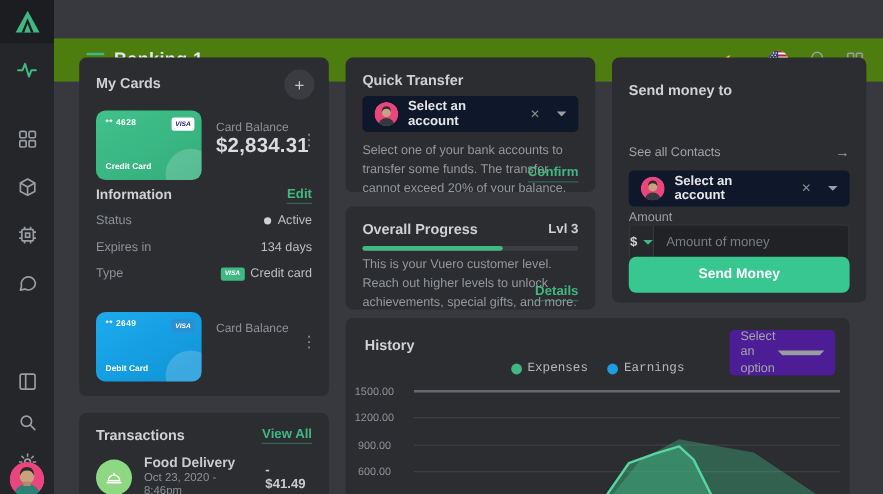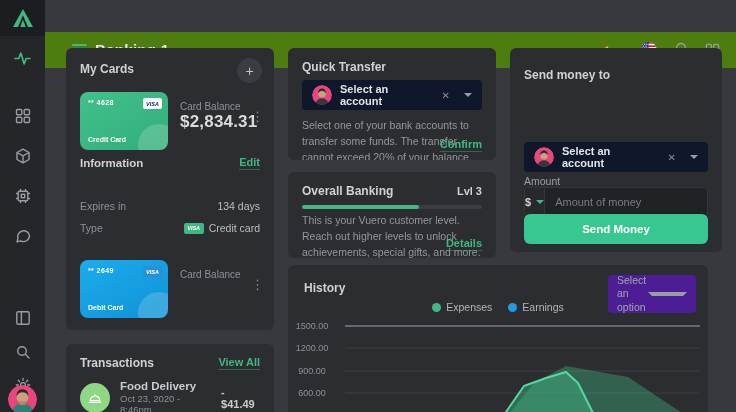--- a/index.html
+++ b/index.html
@@ -59,21 +59,21 @@
   .contact { width:26px; height:26px; border-radius:50%; overflow:hidden; display:flex; align-items:center; justify-content:center; font-size:8px; font-weight:700; color:#fff; cursor:pointer; }
   .amount-grp { position:absolute; left:14px; right:14px; height:30px; display:flex; border-radius:4px; overflow:hidden; border:1px solid #34363b; }
   .cur-box { width:42px; background:#26282c; display:flex; align-items:center; justify-content:center; gap:5px; font-size:11px; font-weight:700; color:#cfd1d4; cursor:pointer; border-right:1px solid #34363b; }
   .cur-box .caret { border-top-color:#41b883; }
   .amt-input { flex:1; background:#202226; border:none; outline:none; color:#d6d7d9; font-size:11px; padding:0 10px; font-family:"Liberation Sans",sans-serif; }
   .amt-input::placeholder { color:#797c80; }
   .send-btn { position:absolute; left:14px; right:14px; height:30px; background:#38c791; border:none; border-radius:6px; color:#fff; font-size:11.5px; font-weight:700; cursor:pointer; font-family:"Liberation Sans",sans-serif; }
   
   .hist-select { position:absolute; right:12px; top:10px; width:88px; height:38px; background:#4c1d95; border-radius:4px; display:flex; align-items:center; padding:0 9px; cursor:pointer; }
   .hist-select span { flex:1; font-size:10.5px; line-height:1.3; color:#a2a5a9; }
-  .legend { position:absolute; left:0; right:0; top:36px; display:flex; justify-content:center; gap:16px; }
+  .legend { position:absolute; left:0; right:0; top:36px; display:flex; justify-content:center; gap:16px;font-family:Liberation Mono, monospace; }
   .legend .li { display:flex; align-items:center; gap:5px; font-size:10.5px; color:#b4b6b9; }
   .legend .dot { width:9px; height:9px; border-radius:50%; }
   .ytick { position:absolute; left:0; width:48px; text-align:center; font-size:9px; color:#8e9195; }
 </style>
 </head>
 <body>
 
 <div class="sidebar">
   <div class="logo-box">
     <svg width="22" height="20" viewBox="0 0 24 22">
@@ -202,20 +202,27 @@
   <div style="position:absolute; left:114px; top:53px">
     <div class="balance-label">Card Balance</div>
     <div class="balance-value">$2,834.31</div>
   </div>
   <span class="kebab" style="top:62px">⋮</span>
 
   <div style="position:absolute; left:14px; right:14px; top:108px; display:flex; justify-content:space-between; align-items:center">
     <span class="p-title" style="font-size:11.5px">Information</span>
     <span class="g-link">Edit</span>
   </div>
+  <div class="info-row" style="top:130px">
+    <span class="muted">Status</span>
+    <span class="val">
+        <span class="status-dot"></span>
+        <span>Active</span>
+      </span>
+  </div>
   <div class="info-row" style="top:152px">
     <span class="muted">Expires in</span>
     <span class="val">134 days</span>
   </div>
   <div class="info-row" style="top:174px">
     <span class="muted">Type</span>
     <span class="val">
         <span class="mini-visa">VISA</span>
         <span>Credit card</span>
       </span>
@@ -269,32 +276,36 @@
     <span class="dd-label">Select an account</span>
     <span class="x">✕</span>
     <span class="caret"></span>
   </div>
   <div class="body-txt" style="position:absolute; left:14px; right:14px; top:70px">Select one of your bank accounts to transfer some funds. The transfer cannot exceed 20% of your balance.</div>
   <div class="g-link" style="position:absolute; right:14px; bottom:8px">Confirm</div>
 </div>
 
 <div class="panel" style="left:288px; top:172px; width:208px; height:86px">
   <div style="position:absolute; left:14px; right:14px; top:12px; display:flex; justify-content:space-between; align-items:center">
-    <span class="p-title">Overall Banking</span>
+    <span class="p-title">Overall Progress</span>
     <span style="font-size:11px; font-weight:700; color:#cfd1d4">Lvl 3</span>
   </div>
   <div class="pg-track">
     <div class="pg-fill" style="width: 65%;"></div>
   </div>
   <div class="body-txt" style="position:absolute; left:14px; right:14px; top:41px">This is your Vuero customer level. Reach out higher levels to unlock achievements, special gifts, and more.</div>
   <div class="g-link" style="position:absolute; right:14px; bottom:7px">Details</div>
 </div>
 
 <div class="panel" style="left:510px; top:48px; width:212px; height:204px">
   <div class="p-title" style="position:absolute; left:14px; top:20px">Send money to</div>
+  <div style="position:absolute; left:14px; right:14px; top:72px; display:flex; justify-content:space-between; align-items:center">
+    <span style="font-size:10.5px; color:#a0a3a7">See all Contacts</span>
+    <span style="color:#9a9da1; font-size:12px">→</span>
+  </div>
   <div class="dd" style="top:94px">
     <span class="av20">
       <svg width="20" height="20" viewBox="0 0 24 24">
           <circle cx="12" cy="12" r="12" fill="#e8467c"></circle>
           <circle cx="12" cy="10.5" r="4.5" fill="#caa17e"></circle>
           <path d="M7.5 10a4.8 4.8 0 0 1 9 0c.3-2.8-1-5.8-4.5-5.8S7.2 7.2 7.5 10z" fill="#2f2a28"></path>
           <path d="M4 24a8 8 0 0 1 16 0z" fill="#35393e"></path>
         </svg>
     </span>
     <span class="dd-label">Select an account</span>

